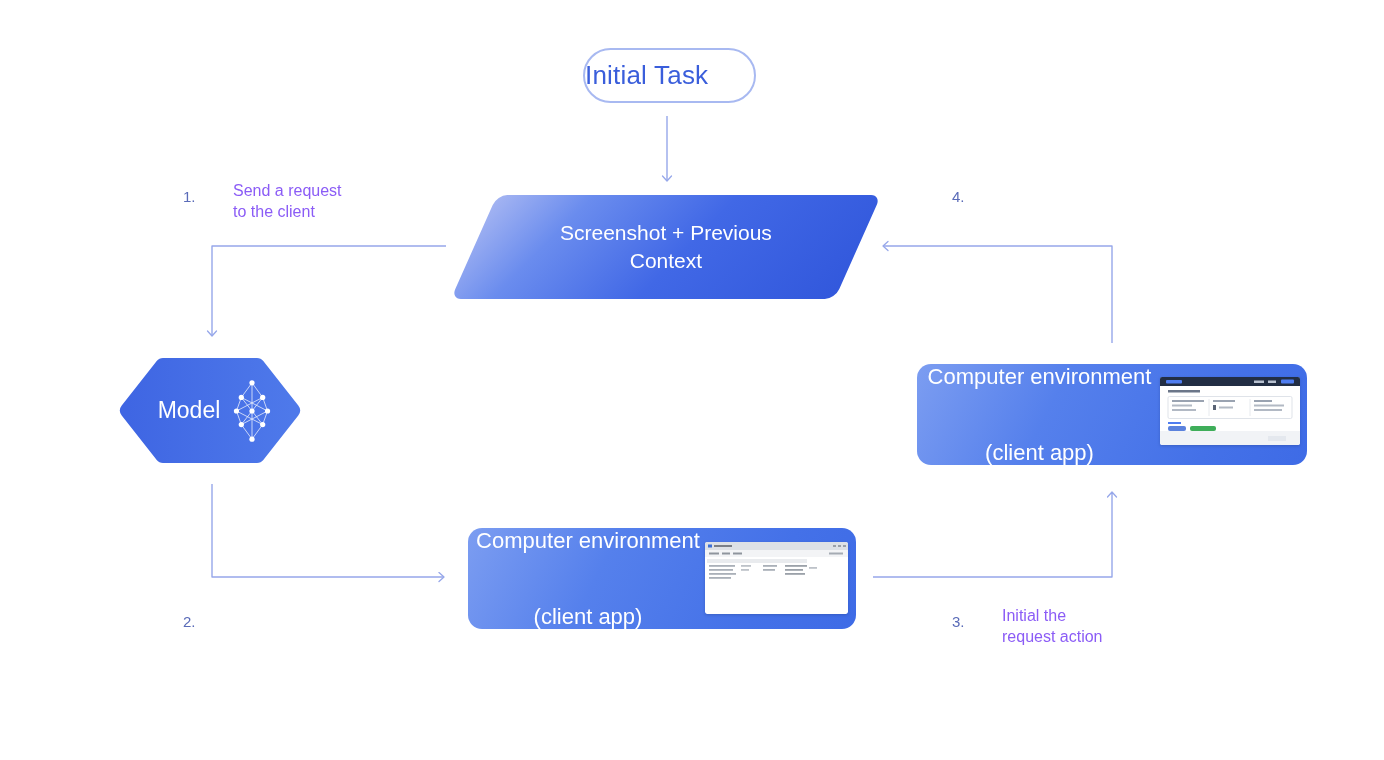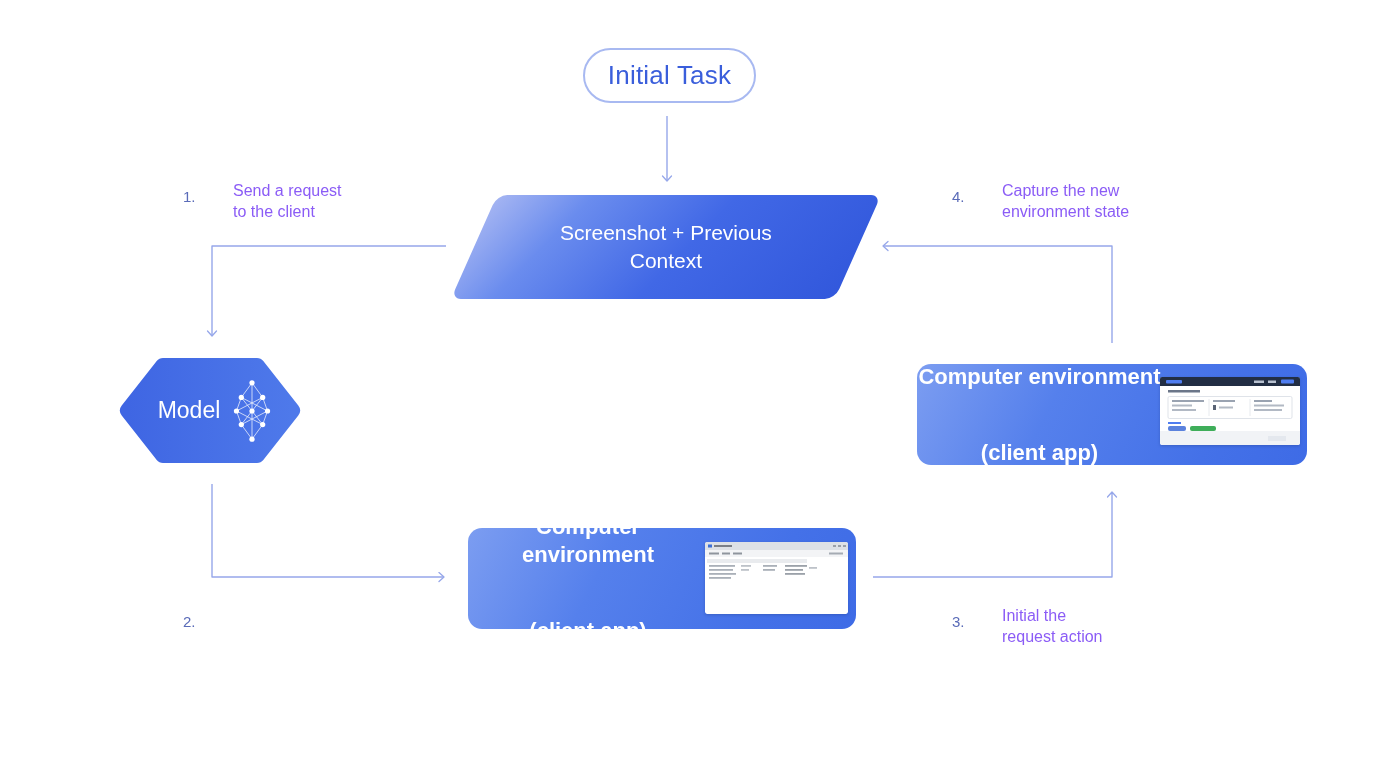--- a/index.html
+++ b/index.html
@@ -7,21 +7,21 @@
   .canvas{
     position:relative;width:1384px;height:760px;background:#ffffff;overflow:hidden;
     font-family:"Liberation Sans", sans-serif;
   }
   .connectors{position:absolute;left:0;top:0;z-index:1;}
 
   
   .pill{
     position:absolute;left:583px;top:48px;width:169px;height:51px;z-index:2;
     border:2px solid #A8B9F1;border-radius:28px;background:#fff;
-    display:flex;align-items:center;justify-content:center;
+    display:flex;align-items:center;
     color:#3A5EDB;font-size:26px;font-weight:500;letter-spacing:.2px;
   }
 
   
   .para{
     position:absolute;left:474px;top:195px;width:384px;height:104px;z-index:2;
     transform:skewX(-24deg);border-radius:10px;
     background:linear-gradient(118deg,#A5B5F2 0%,#6A8CEE 22%,#4168E6 55%,#3258DC 100%);
     display:flex;align-items:center;justify-content:center;
   }
@@ -43,21 +43,21 @@
   
   .env{
     position:absolute;z-index:2;border-radius:14px;
     background:linear-gradient(117deg,#7C9DF1 0%,#5580EC 35%,#4471E8 75%,#3E6BE6 100%);
   }
   .env-bottom{left:468px;top:528px;width:388px;height:101px;}
   .env-right{left:917px;top:364px;width:390px;height:101px;}
   .env-label{
     position:absolute;left:0;top:0;bottom:0;display:flex;flex-direction:column;
     align-items:center;justify-content:center;color:#fff;font-size:22px;
-    line-height:28px;font-weight:700;text-align:center;gap:48px;
+    line-height:28px;font-weight:400;text-align:center;gap:48px;
   }
   .env-bottom .env-label{width:240px;}
   .env-right .env-label{width:245px;}
   .thumb{position:absolute;border-radius:2px;box-shadow:0 1px 3px rgba(20,40,90,.25);}
   .env-bottom .thumb{right:8px;top:14px;}
   .env-right .thumb{right:7px;top:13px;}
 
   
   .step{position:absolute;display:flex;gap:36px;z-index:2;}
   .step-num{width:14px;margin-top:8px;color:#5A6BB8;font-size:15px;font-weight:500;}
@@ -229,19 +229,15 @@
   <div class="step s3">
     <span class="step-num">3.</span>
     <span class="step-text">
       <span>Initial the</span>
       <span>request action</span>
     </span>
   </div>
 
   <div class="step s4">
     <span class="step-num">4.</span>
-    <span class="step-text">
-      <span>Capture the new</span>
-      <span>environment state</span>
-    </span>
   </div>
 
 </div>
 
 </body></html>

